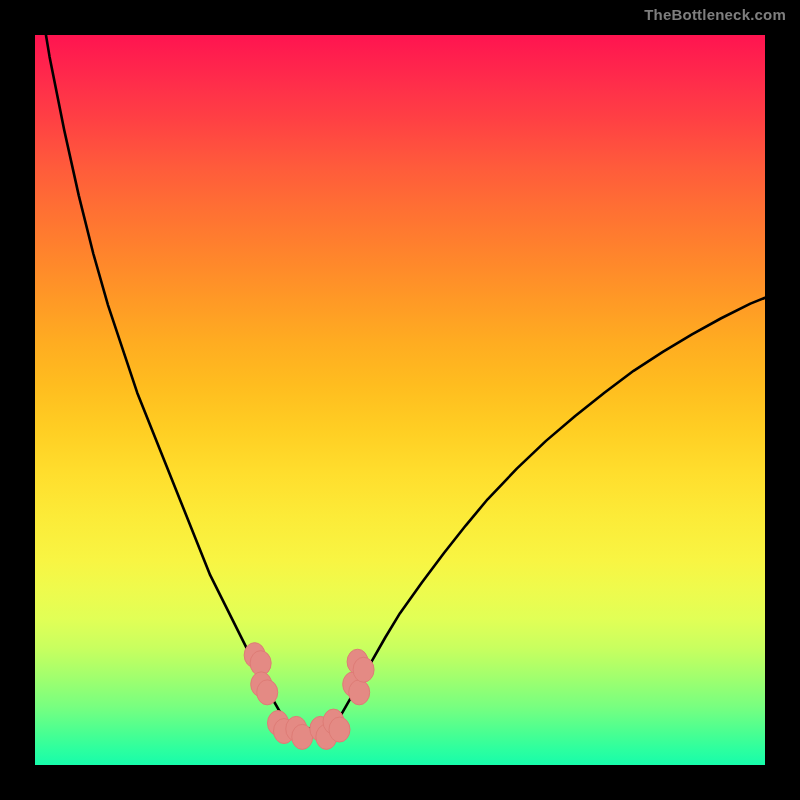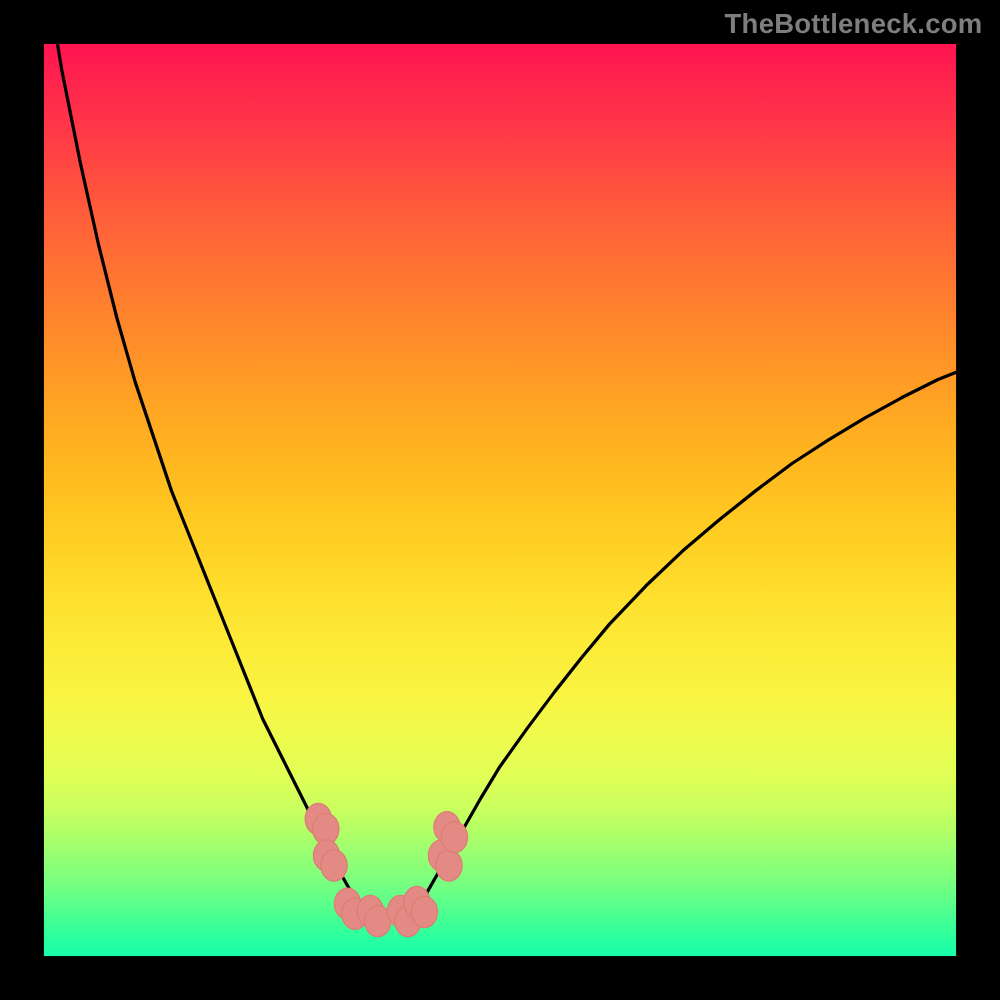--- a/index.html
+++ b/index.html
@@ -4,21 +4,21 @@
 <style>
   * { margin: 0; padding: 0; box-sizing: border-box; }
   html, body { width: 800px; height: 800px; overflow: hidden; }
   body { background: #000; position: relative; }
 
   .watermark {
     position: absolute;
     top: 6px;
     right: 14px;
     font-family: Arial, Helvetica, sans-serif;
-    font-size: 22px;
+    font-size: 15px;
     font-weight: 600;
     color: #7e7e7e;
     letter-spacing: 0.2px;
     z-index: 50;
   }
 
   .plot {
     position: absolute;
     left: 35px;
     top: 35px;

